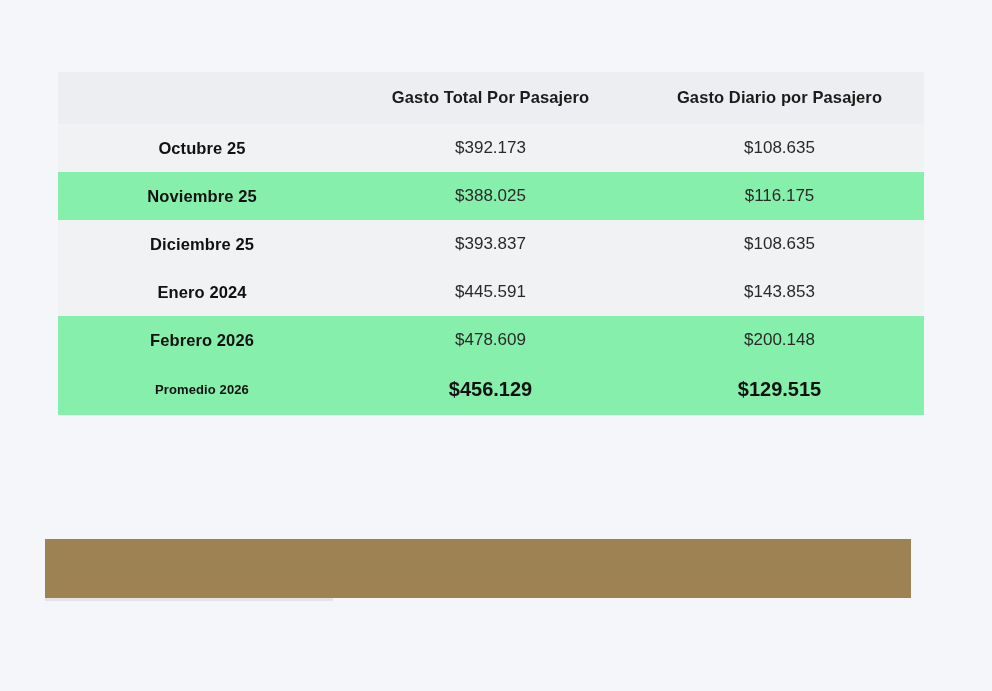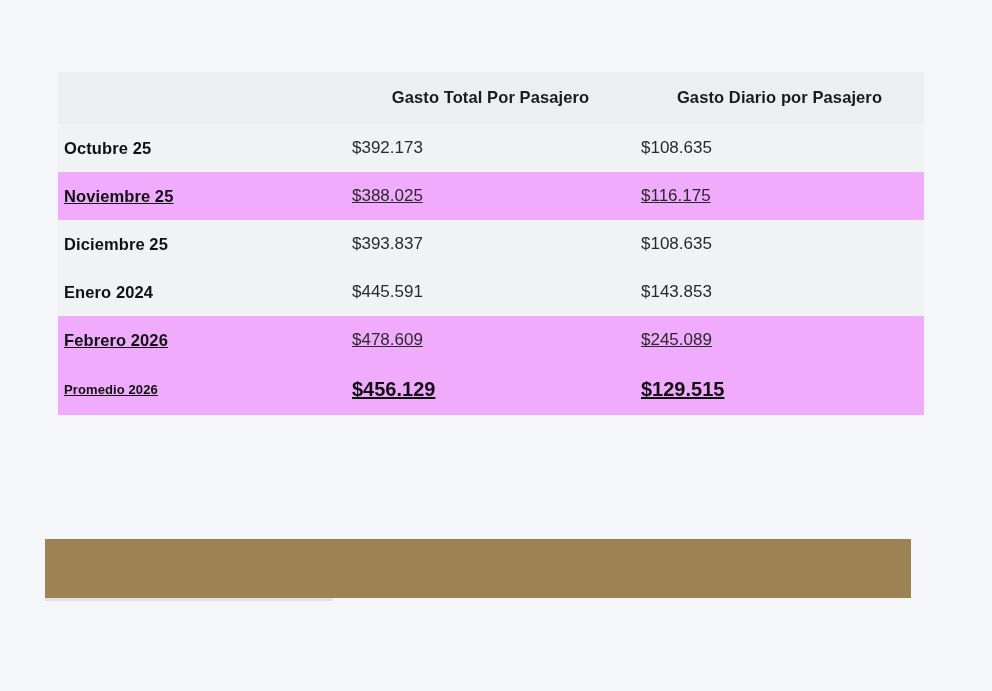--- a/index.html
+++ b/index.html
@@ -41,27 +41,28 @@
     color: #1b1b1b;
     padding: 16px 6px 17px 6px;
     text-align: center;
     letter-spacing: 0.1px;
   }
   thead th.blank {
     background: #eceef1;
   }
 
   tbody td {
+    text-align: center;
     padding: 14px 6px 14px 6px;
     font-size: 17px;
     color: #2a2a2a;
     white-space: nowrap;
   }
   tbody tr.odd td { background: #f1f2f4; }
-  tbody tr.even td { background: #f0abfc; text-decoration: underline; }
+  tbody tr.even td { background: #86efac; }
 
   tbody td.rowlabel {
     font-weight: bold;
     font-size: 16.5px;
     color: #111111;
     letter-spacing: 0.1px;
   }
   tbody tr.total td {
     font-weight: bold;
     color: #111111;
@@ -124,21 +125,21 @@
           <td>$108.635</td>
         </tr>
         <tr class="odd">
           <td class="rowlabel">Enero 2024</td>
           <td>$445.591</td>
           <td>$143.853</td>
         </tr>
         <tr class="even">
           <td class="rowlabel">Febrero 2026</td>
           <td>$478.609</td>
-          <td>$245.089</td>
+          <td>$200.148</td>
         </tr>
         <tr class="even total">
           <td class="rowlabel">Promedio  2026</td>
           <td>$456.129</td>
           <td>$129.515</td>
         </tr>
       </tbody>
     </table>
   </div>
 

